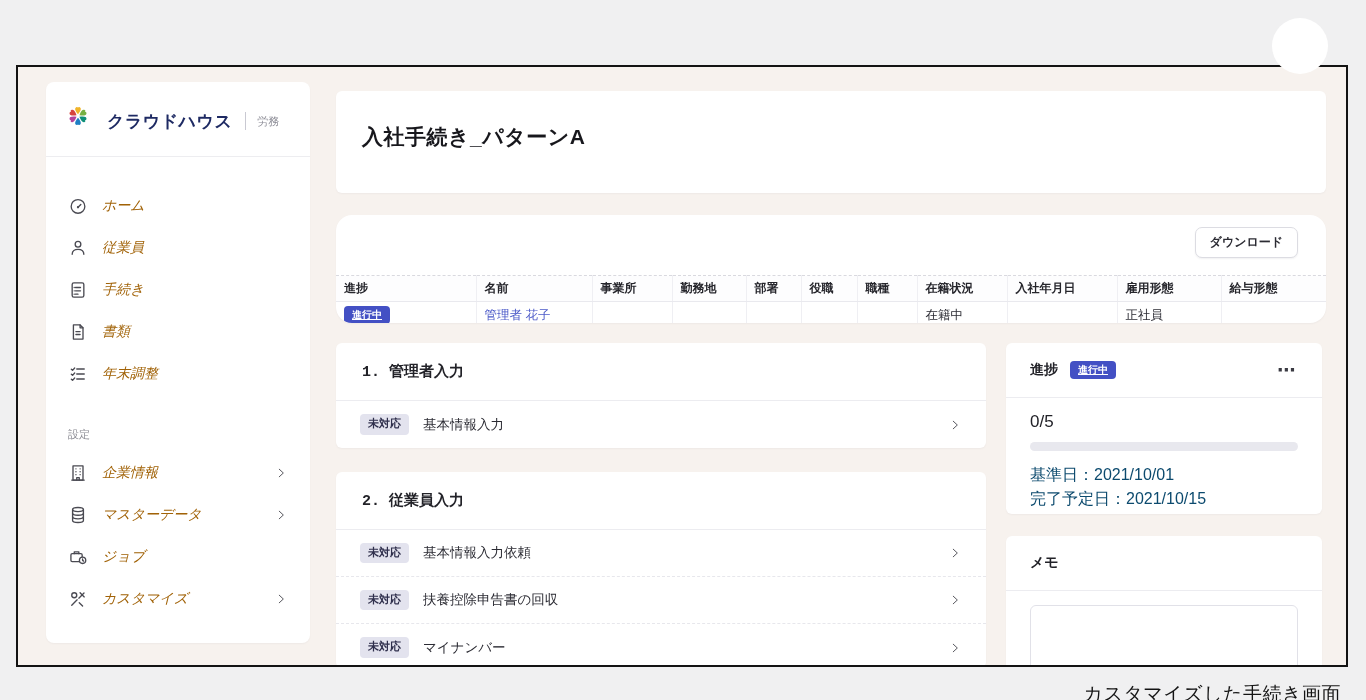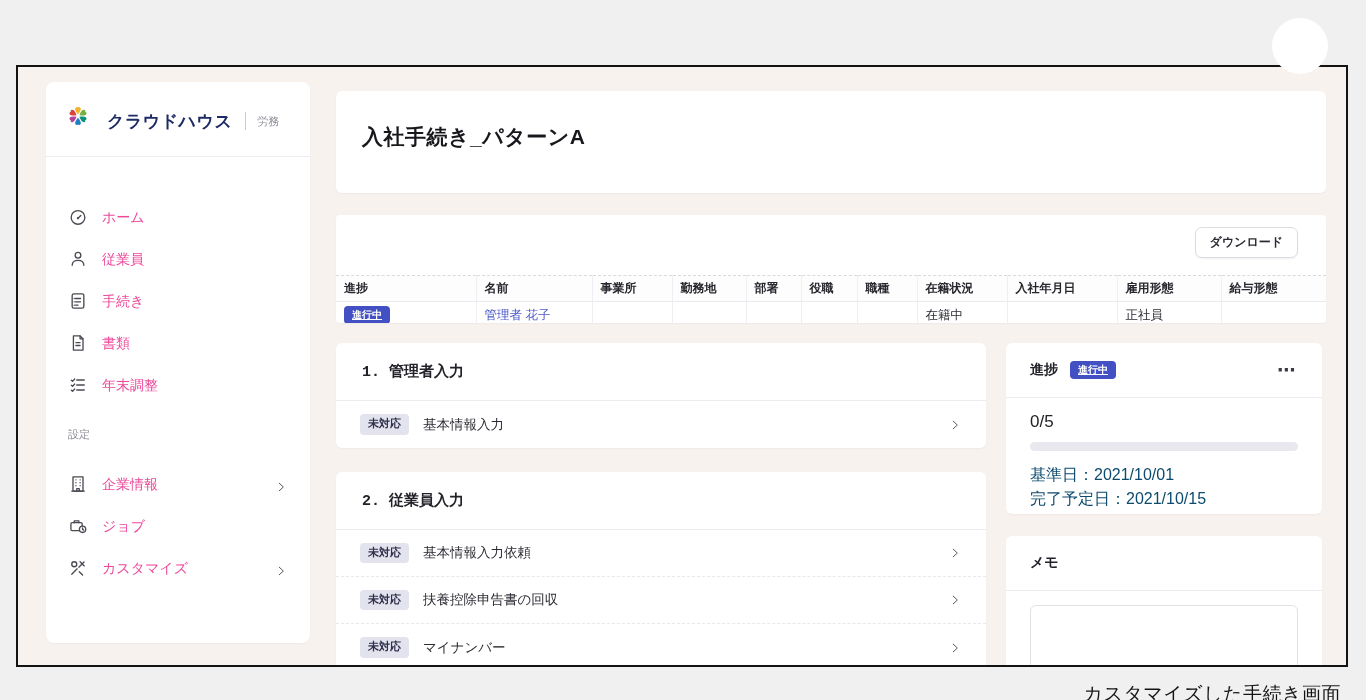--- a/index.html
+++ b/index.html
@@ -35,34 +35,34 @@
 
   
   .sidebar { left:28px; top:15px; width:264px; height:561px; }
   .brand-row { display:flex; align-items:center; gap:9px; padding:24px 0 20px 22px; }
   .brand-name { font-size:17px; font-weight:bold; color:#1e2a63; letter-spacing:0.5px; }
   .brand-divider { width:1px; height:18px; background:#c9c9d2; margin:0 2px 0 4px; }
   .brand-suffix { font-size:11px; color:#8a8a94; }
   .sidebar-sep { height:1px; background:#ededf0; }
   .nav { padding:28px 0 0 0; }
   .nav-item {
-    display:flex; align-items:flex-end; gap:14px; height:42px;
-    padding:0 22px; font-size:14px; color:#ec4899; cursor:pointer;
+    display:flex; align-items:center; gap:14px; height:42px;
+    padding:0 22px; font-size:14px; color:#a16207; cursor:pointer;font-style:italic;
   }
   .nav-item .chev { margin-left:auto; display:flex; }
   .nav-group-label { font-size:11px; color:#8b8b93; padding:32px 22px 10px 22px; }
   .icon20 { width:20px; height:20px; flex:0 0 20px; display:block; }
   .icon20 svg { width:20px; height:20px; display:block; }
   .chev svg { width:14px; height:14px; display:block; }
 
   
   .title-card { left:318px; top:24px; width:990px; height:102px; border-radius:6px; }
   .page-title { font-size:21px; font-weight:bold; color:#17171c; padding:32px 0 0 26px; letter-spacing:0.5px; }
 
-  .table-card { left:318px; top:148px; width:990px; height:108px; border-radius:4px; overflow:hidden; }
+  .table-card { left:318px; top:148px; width:990px; height:108px; border-radius:16px; overflow:hidden; }
   .table-toolbar { display:flex; justify-content:flex-end; padding:12px 28px 0 0; height:60px; }
   .btn-download {
     background:#fff; border:1px solid #dcdce2; border-radius:7px;
     font-size:12px; font-weight:bold; color:#2b2b33; padding:0 14px; height:31px;
     box-shadow:0 1px 2px rgba(20,20,40,0.06); cursor:pointer;
     font-family:inherit;
   }
   table.emp { width:990px; border-collapse:collapse; table-layout:fixed; }
   table.emp col.c0{width:140px} table.emp col.c1{width:116px} table.emp col.c2{width:80px}
   table.emp col.c3{width:74px}  table.emp col.c4{width:55px}  table.emp col.c5{width:56px}
@@ -229,20 +229,35 @@
           <div class="nav-item">
             <span class="icon20">
               <svg class="stroke" viewBox="0 0 24 24">
                   <rect x="6" y="3.5" width="12" height="17"></rect>
                   <path d="M4.5 20.5h15"></path>
                   <path d="M9.5 7h.1M14.5 7h.1M9.5 10.5h.1M14.5 10.5h.1M9.5 14h.1M14.5 14h.1"></path>
                   <path d="M10.5 20.5v-3h3v3"></path>
                 </svg>
             </span>
             <span>企業情報</span>
+            <span class="chev">
+              <svg class="stroke" viewBox="0 0 24 24">
+                  <path d="M9 5.5l7 6.5-7 6.5"></path>
+                </svg>
+            </span>
+          </div>
+          <div class="nav-item">
+            <span class="icon20">
+              <svg class="stroke" viewBox="0 0 24 24">
+                  <ellipse cx="12" cy="5.5" rx="6.5" ry="2.5"></ellipse>
+                  <path d="M5.5 5.5v13c0 1.4 2.9 2.5 6.5 2.5s6.5-1.1 6.5-2.5v-13"></path>
+                  <path d="M5.5 9.8c0 1.4 2.9 2.5 6.5 2.5s6.5-1.1 6.5-2.5M5.5 14.2c0 1.4 2.9 2.5 6.5 2.5s6.5-1.1 6.5-2.5"></path>
+                </svg>
+            </span>
+            <span>マスターデータ</span>
             <span class="chev">
               <svg class="stroke" viewBox="0 0 24 24">
                   <path d="M9 5.5l7 6.5-7 6.5"></path>
                 </svg>
             </span>
           </div>
           <div class="nav-item">
             <span class="icon20">
               <svg class="stroke" viewBox="0 0 24 24">
                   <rect x="3.5" y="8" width="13.5" height="9.5" rx="1.5"></rect>

